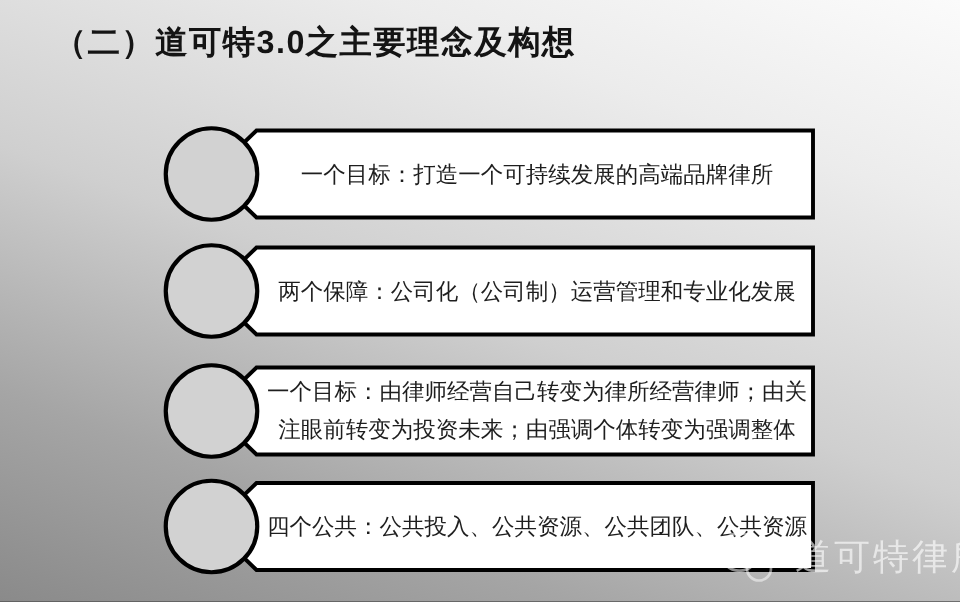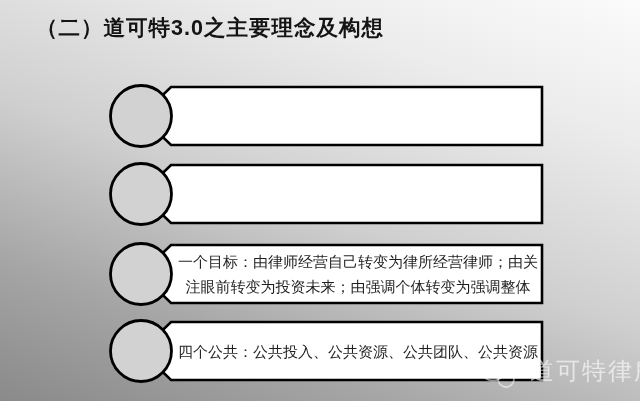--- a/index.html
+++ b/index.html
@@ -81,27 +81,35 @@
 
 <div class="slide">
 
   <h1 class="title">（二）道可特3.0之主要理念及构想</h1>
 
   <div class="row row-1">
     <svg width="437" height="66" viewBox="0 0 437 66">
       <polygon class="pent" points="33,33 63,4 434,4 434,62 63,62"></polygon>
       <circle class="circ" cx="33" cy="33" r="30.5" fill="#d2d2d2"></circle>
     </svg>
+    <div class="banner-text">
+      <span>一个目标：打造一个可持续发展的高端品牌律所</span>
+      <span></span>
+    </div>
   </div>
 
   <div class="row row-2">
     <svg width="437" height="66" viewBox="0 0 437 66">
       <polygon class="pent" points="33,33 63,4 434,4 434,62 63,62"></polygon>
       <circle class="circ" cx="33" cy="33" r="30.5" fill="#d2d2d2"></circle>
     </svg>
+    <div class="banner-text">
+      <span>两个保障：公司化（公司制）运营管理和专业化发展</span>
+      <span></span>
+    </div>
   </div>
 
   <div class="row row-3">
     <svg width="437" height="66" viewBox="0 0 437 66">
       <polygon class="pent" points="33,33 63,4 434,4 434,62 63,62"></polygon>
       <circle class="circ" cx="33" cy="33" r="30.5" fill="#d2d2d2"></circle>
     </svg>
     <div class="banner-text">
       <span>一个目标：由律师经营自己转变为律所经营律师；由关</span>
       <span>注眼前转变为投资未来；由强调个体转变为强调整体</span>

